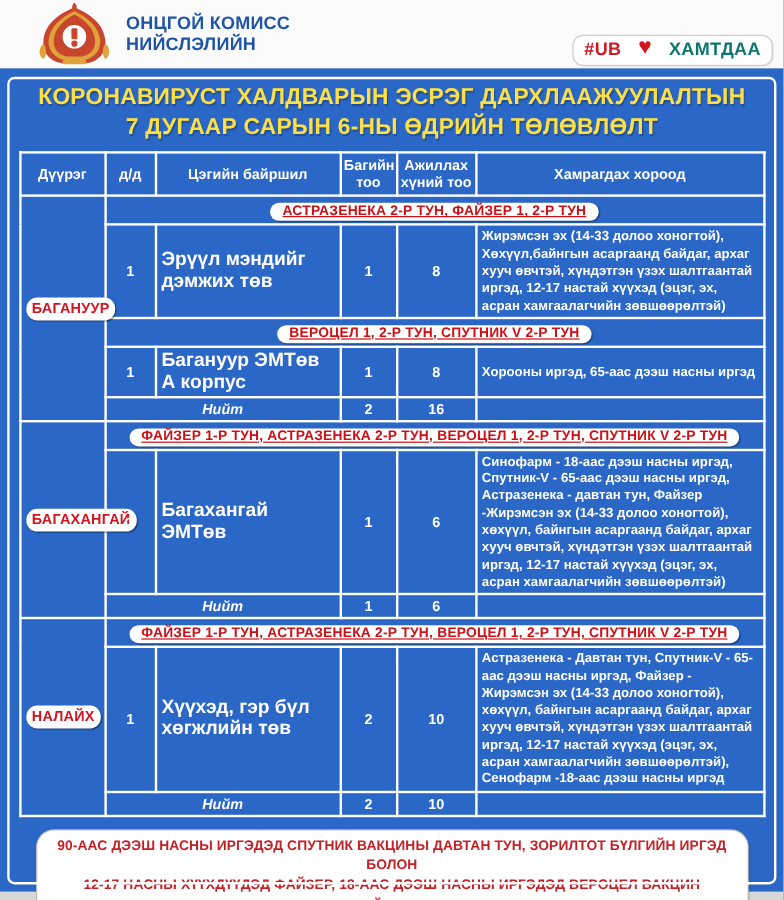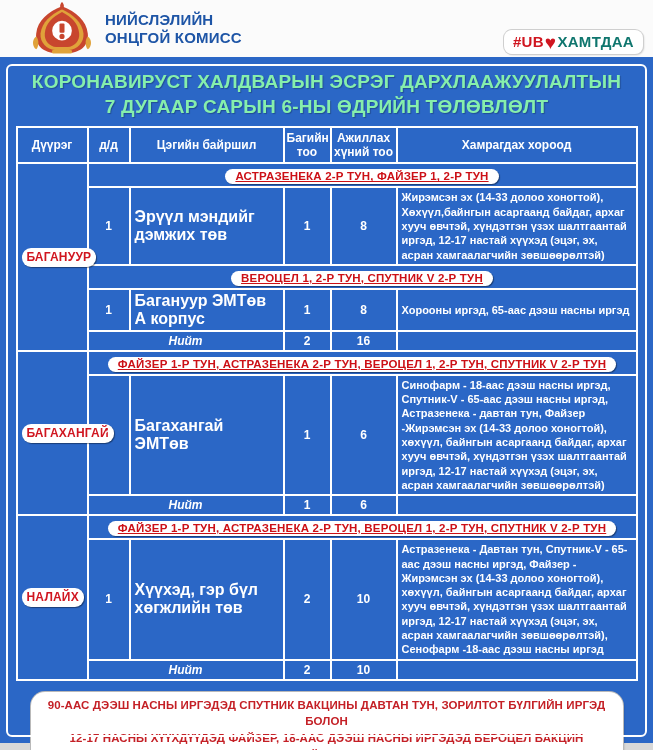--- a/index.html
+++ b/index.html
@@ -18,37 +18,37 @@
   }
   .brand { position:absolute; left:26px; top:2px; display:flex; align-items:center; gap:7px; }
   .emblem { width:72px; height:53px; }
   .org-name { font-weight:bold; color:#1e55a6; font-size:15px; line-height:1.16; letter-spacing:.2px; }
   .hashtag-pill {
     position:absolute; right:10px; bottom:3px;
     background:#ffffff; border-radius:8px;
     padding:3px 9px 4px 9px;
     box-shadow:0 0 0 1px #cfcfcf, 1px 1px 2px rgba(0,0,0,.2);
     font-weight:bold; font-size:15px; letter-spacing:.3px;
-    display:flex; align-items:flex-end; gap:0;
+    display:flex; align-items:flex-start; gap:13px;
   }
   .hash-red { color:#d01620; }
   .hash-blue { color:#0f766e; }
   .heart { color:#d01620; font-size:19px; line-height:14px; margin:0 1px; }
 
   
   .panel {
     height:686px; background:#2b67c6; position:relative; padding-top:1px;
   }
   .panel::before {
     content:""; position:absolute; inset:7px 6px 6px 6px;
     border:2px solid #ffffff; border-radius:6px; pointer-events:none;
   }
   .title {
     margin:12px 26px 7px 26px;
-    color:#86efac; font-weight:bold; text-align:center;
+    color:#fde047; font-weight:bold; text-align:center;
     font-size:19px; line-height:1.3; letter-spacing:.2px;
     text-shadow:1px 1px 1px rgba(0,0,0,.25);
   }
 
   
   table.plan {
     width:620px; margin:0 auto; border-collapse:collapse;
     color:#ffffff; table-layout:fixed;
   }
   table.plan th, table.plan td {
@@ -102,22 +102,22 @@
         <path d="M50 14 C37 21 27 30 26 44 C25 55 33 62 42 63 L58 63 C67 62 75 55 74 44 C73 30 63 21 50 14 Z" fill="#c8462e"></path>
         <circle cx="50" cy="40" r="15" fill="#ffffff" stroke="#c8462e" stroke-width="2.5"></circle>
         <rect x="46.5" y="30" width="7" height="13" rx="1.5" fill="#c8462e"></rect>
         <circle cx="50" cy="48" r="3.6" fill="#c8462e"></circle>
         <path d="M50 0 C46 4 47 8 50 11 C53 8 54 4 50 0 Z" fill="#c8462e"></path>
         <path d="M14 48 C8 52 8 62 14 66 C18 62 18 52 14 48 Z" fill="#e0a23a"></path>
         <path d="M86 48 C92 52 92 62 86 66 C82 62 82 52 86 48 Z" fill="#e0a23a"></path>
         <rect x="36" y="67" width="28" height="5" rx="2" fill="#e0a23a"></rect>
       </svg>
       <div class="org-name">
+        <div>ОНЦГОЙ КОМИСС</div>
         <div>НИЙСЛЭЛИЙН</div>
-        <div>ОНЦГОЙ КОМИСС</div>
       </div>
     </div>
     <div class="hashtag-pill">
       <span class="hash-red">#UB</span>
       <span class="heart">♥</span>
       <span class="hash-blue">ХАМТДАА</span>
     </div>
   </div>
 
   <div class="panel">

